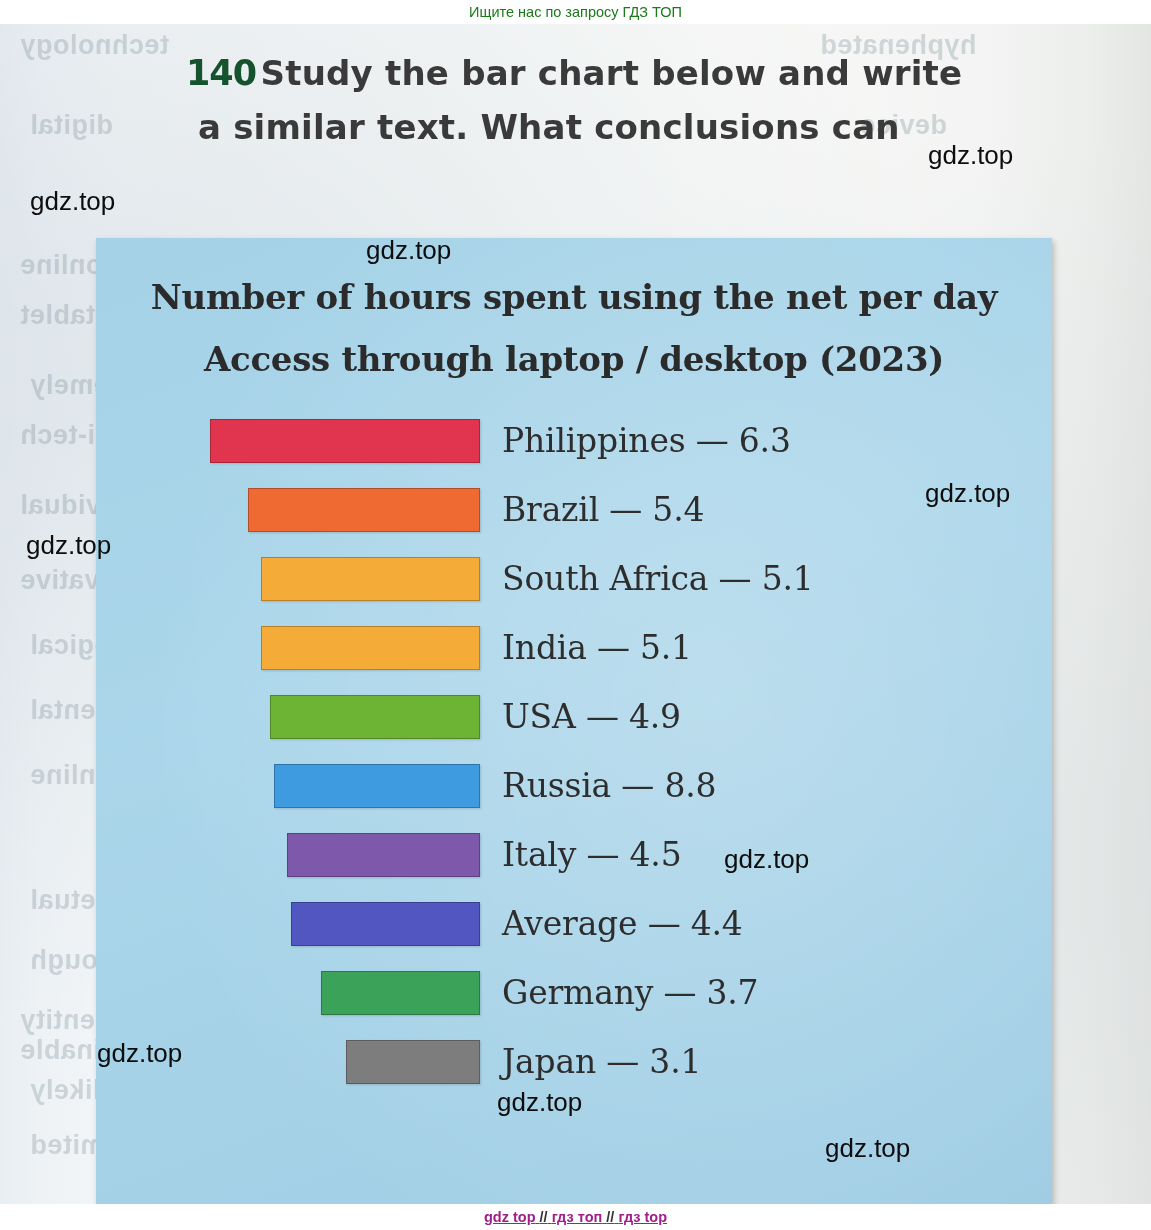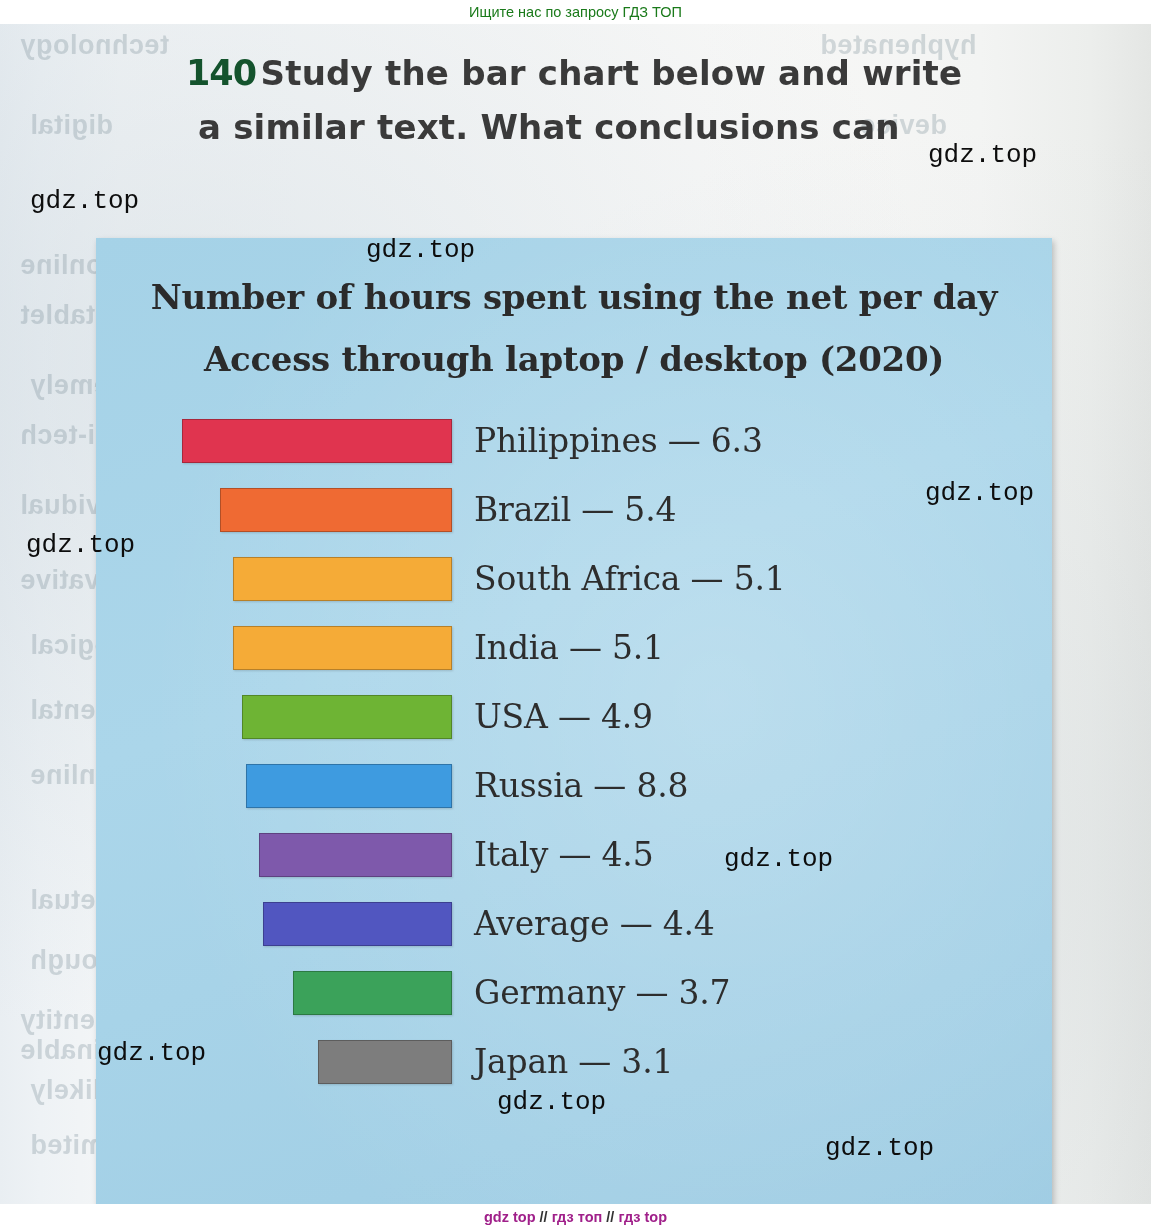--- a/index.html
+++ b/index.html
@@ -67,20 +67,21 @@
     left: 0; bottom: 0;
     width: 1151px;
     height: 26px;
     background: #ffffff;
     text-align: center;
     line-height: 26px;
     font-size: 14.5px;
     color: #a0208a;
     font-family: "Liberation Sans", sans-serif;
     font-weight: bold;
+    text-decoration: underline;
   }
   .bottom-banner .sep { color: #333; font-weight: bold; }
 
   
   .exercise {
     position: absolute;
     left: 186px;
     top: 46px;
     width: 830px;
   }
@@ -132,20 +133,21 @@
     font-size: 34px;
     color: #2b2b2b;
     line-height: 62px;
     letter-spacing: -0.3px;
   }
 
   .bars {
     position: absolute;
     left: 0; right: 0;
     top: 168px;
+    padding-left: 28px;
   }
   .bar-row {
     position: relative;
     height: 69px;
     display: flex;
     align-items: center;
   }
   .bar-track {
     position: relative;
     width: 360px;
@@ -176,21 +178,21 @@
     font-family: "DejaVu Serif", serif;
     font-style: italic;
     font-weight: bold;
     font-size: 43px;
     color: #2b2b2b;
   }
 
   
   .wm {
     position: absolute;
-    font-family: Liberation Mono, monospace;
+    font-family: Liberation Sans, sans-serif;
     font-size: 26px;
     color: #0d0d0d;
     font-weight: 400;
     white-space: nowrap;
     user-select: none;
   }
 </style>
 </head>
 <body>
 
@@ -238,21 +240,21 @@
   <span class="ex-num">140</span>
   <span class="ex-text">
     <span class="ex-line1" style="display:inline">Study the bar chart below and write</span>
     <span class="ex-line2">a similar text. What conclusions can</span>
   </span>
 </div>
 
 <div class="chart-card">
   <div class="chart-title">
     <div>Number of hours spent using the net per day</div>
-    <div>Access through laptop / desktop (2020)</div>
+    <div>Access through laptop / desktop (2023)</div>
   </div>
 
   <div class="bars" id="bars">
       <div class="bar-row">
         <div class="bar-track">
           <div class="bar" style="width: 268px; left: 86px; background: rgb(224, 52, 79);"></div>
         </div>
         <div class="bar-label">Philippines — 6.3</div>
       </div>
       <div class="bar-row">

